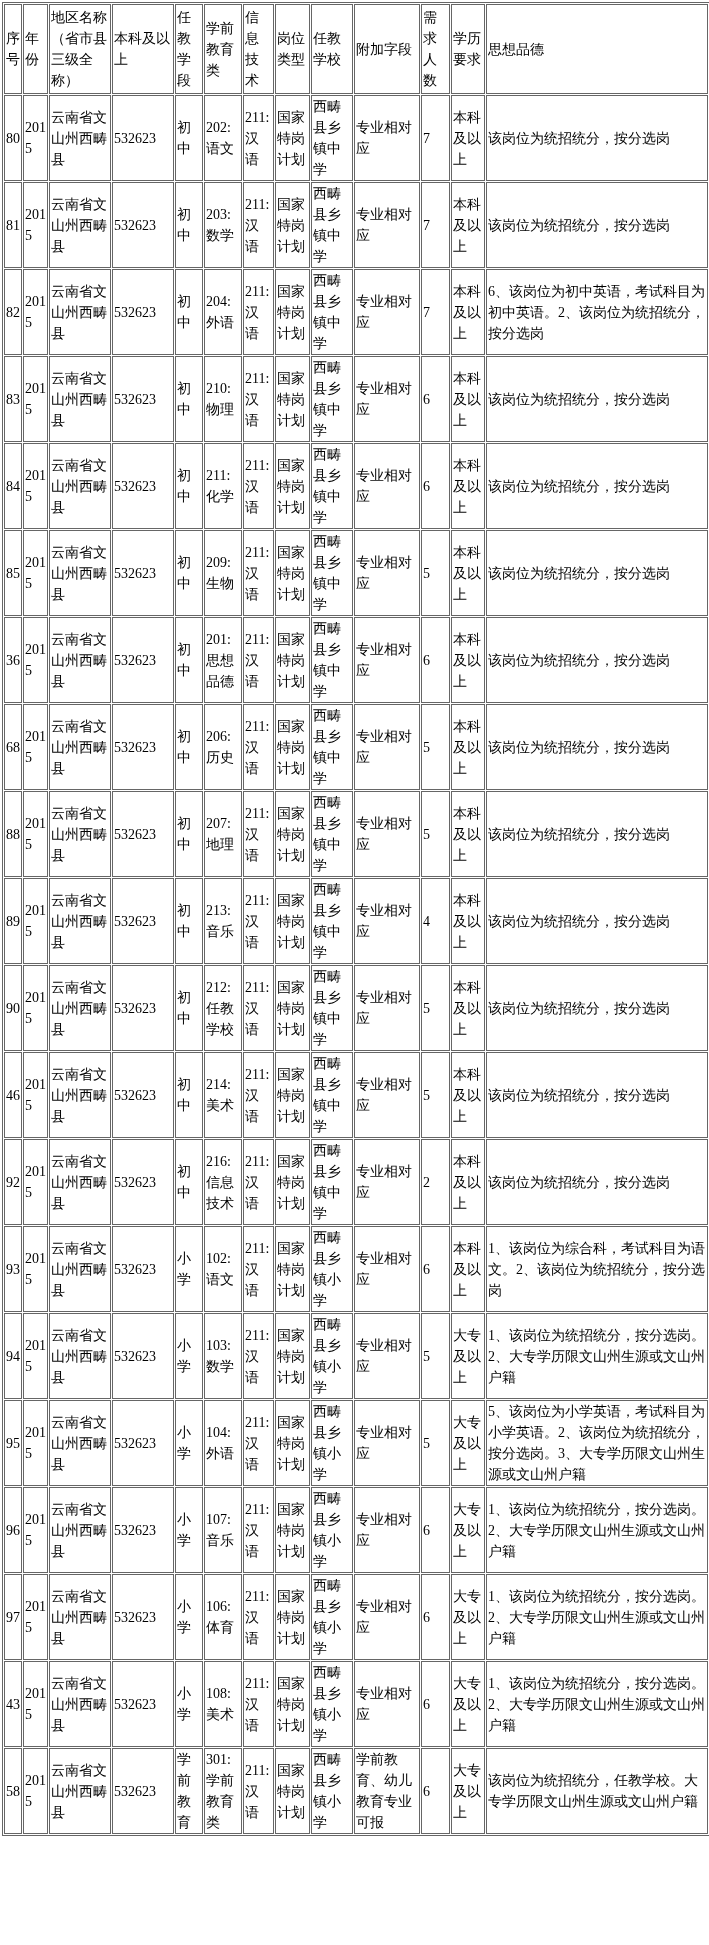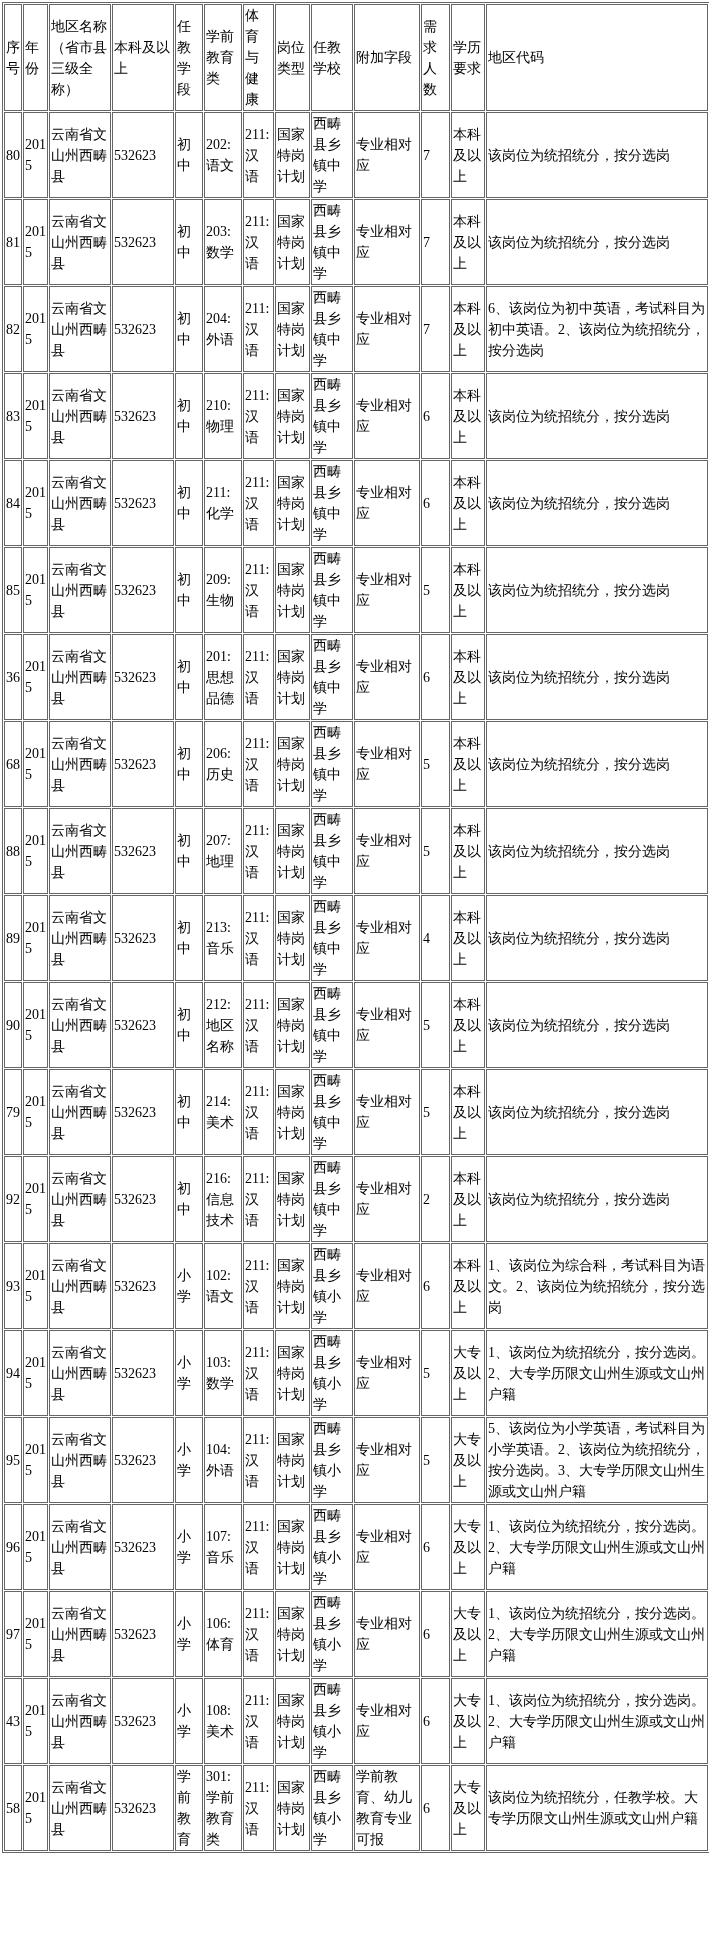--- a/index.html
+++ b/index.html
@@ -72,27 +72,27 @@
     <col class="c-other">
   </colgroup>
   <thead>
     <tr id="header-row">
         <td>序号</td>
         <td>年份</td>
         <td>地区名称（省市县三级全称）</td>
         <td>本科及以上</td>
         <td>任教学段</td>
         <td>学前教育类</td>
-        <td>体育与健康</td>
+        <td>信息技术</td>
         <td>岗位类型</td>
         <td>任教学校</td>
         <td>附加字段</td>
         <td>需求人数</td>
         <td>学历要求</td>
-        <td>地区代码</td>
+        <td>思想品德</td>
       </tr>
   </thead>
   <tbody id="table-body">
       <tr>
         <td>80</td>
         <td>2015</td>
         <td>云南省文山州西畴县</td>
         <td>532623</td>
         <td>初中</td>
         <td>202:语文</td>
@@ -238,31 +238,31 @@
         <td>4</td>
         <td>本科及以上</td>
         <td>该岗位为统招统分，按分选岗</td>
       </tr>
       <tr>
         <td>90</td>
         <td>2015</td>
         <td>云南省文山州西畴县</td>
         <td>532623</td>
         <td>初中</td>
-        <td>212:地区名称</td>
-        <td>211:汉语</td>
-        <td>国家特岗计划</td>
-        <td>西畴县乡镇中学</td>
-        <td>专业相对应</td>
-        <td>5</td>
-        <td>本科及以上</td>
-        <td>该岗位为统招统分，按分选岗</td>
-      </tr>
-      <tr>
-        <td>79</td>
+        <td>212:任教学校</td>
+        <td>211:汉语</td>
+        <td>国家特岗计划</td>
+        <td>西畴县乡镇中学</td>
+        <td>专业相对应</td>
+        <td>5</td>
+        <td>本科及以上</td>
+        <td>该岗位为统招统分，按分选岗</td>
+      </tr>
+      <tr>
+        <td>46</td>
         <td>2015</td>
         <td>云南省文山州西畴县</td>
         <td>532623</td>
         <td>初中</td>
         <td>214:美术</td>
         <td>211:汉语</td>
         <td>国家特岗计划</td>
         <td>西畴县乡镇中学</td>
         <td>专业相对应</td>
         <td>5</td>

